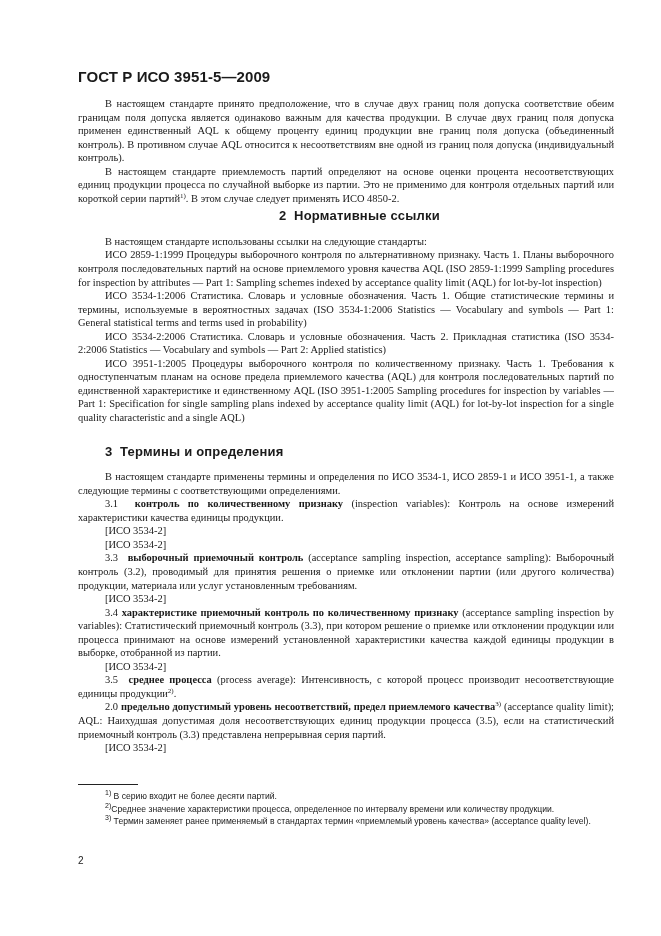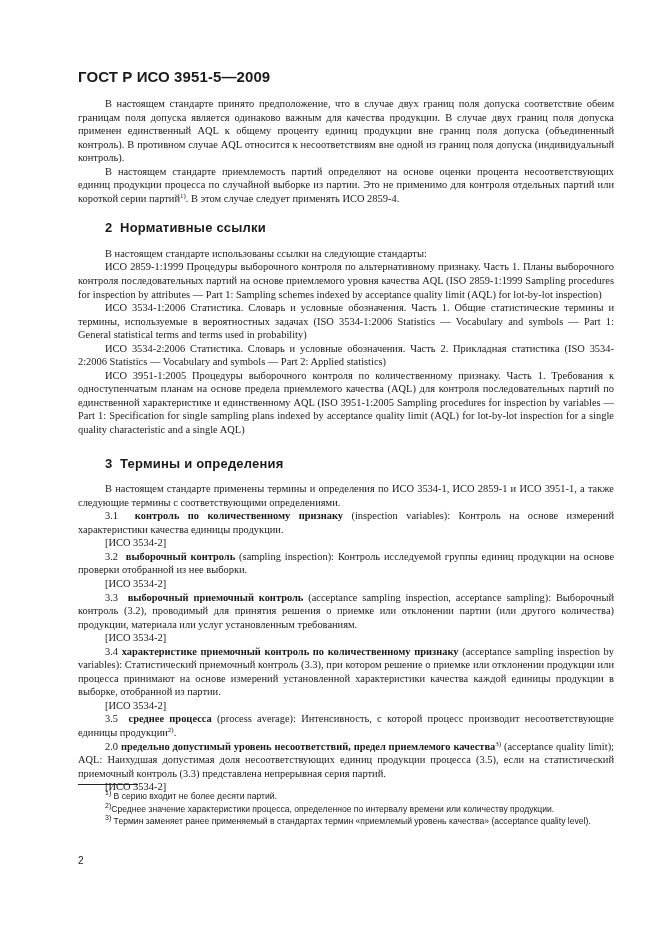--- a/index.html
+++ b/index.html
@@ -4,58 +4,57 @@
 <style>
   html, body { margin: 0; padding: 0; background: #ffffff; }
   body { width: 661px; height: 936px; position: relative; overflow: hidden;
          font-family: "Liberation Sans", "DejaVu Sans", sans-serif; color: #1a1a1a; }
   .page { position: absolute; left: 78px; top: 0; width: 536px; }
   .running-head { position: absolute; top: 68px; left: 0; font-weight: bold; font-size: 15px; letter-spacing: 0.1px; }
   .body { position: absolute; top: 97px; left: 0; width: 536px; font-size: 10.45px; line-height: 13.55px; }
   .body p { margin: 0; text-align: justify; text-indent: 27px; font-family: Liberation Serif, serif; }
   .body p.ref { text-indent: 27px; }
   h2 { margin: 0; font-size: 13px; font-weight: bold; padding-left: 27px; letter-spacing: 0.2px; }
-  .h2-1 { margin-top: 16px; margin-bottom: 12px; }
+  .h2-1 { margin-top: 4px; margin-bottom: 12px; text-align: center; }
   .h2-2 { margin-top: 20px; margin-bottom: 12px; }
   b { font-weight: bold; }
   sup { font-size: 7px; vertical-align: 4px; line-height: 0; }
   .src { text-indent: 27px; }
   .footnote-rule { position: absolute; top: 784px; left: 0; width: 60px; border-top: 1px solid #222; }
   .footnotes { position: absolute; top: 790px; left: 0; width: 536px; font-size: 8.6px; line-height: 12.6px; }
   .footnotes p { margin: 0; text-indent: 27px; text-align: justify; }
   .page-number { position: absolute; top: 855px; left: 0; font-size: 10px; }
 </style>
 </head>
 <body>
 
 <div class="page">
 
   <div class="running-head">ГОСТ Р ИСО 3951-5—2009</div>
 
   <div class="body">
 
     <p>В настоящем стандарте принято предположение, что в случае двух границ поля допуска соответствие обеим границам поля допуска является одинаково важным для качества продукции. В случае двух границ поля допуска применен единственный AQL к общему проценту единиц продукции вне границ поля допуска (объединенный контроль). В противном случае AQL относится к несоответствиям вне одной из границ поля допуска (индивидуальный контроль).</p>
-    <p><span>В настоящем стандарте приемлемость партий определяют на основе оценки процента несоответствующих единиц продукции процесса по случайной выборке из партии. Это не применимо для контроля отдельных партий или короткой серии партий</span><sup>1)</sup><span>. В этом случае следует применять ИСО 2859-4.</span></p>
+    <p><span>В настоящем стандарте приемлемость партий определяют на основе оценки процента несоответствующих единиц продукции процесса по случайной выборке из партии. Это не применимо для контроля отдельных партий или короткой серии партий</span><sup>1)</sup><span>. В этом случае следует применять ИСО 4850-2.</span></p>
 
     <h2 class="h2-1"><span>2</span>&nbsp; <span>Нормативные ссылки</span></h2>
 
     <p>В настоящем стандарте использованы ссылки на следующие стандарты:</p>
     <p class="ref">ИСО 2859-1:1999  Процедуры выборочного контроля по альтернативному признаку. Часть 1.  Планы выборочного контроля последовательных партий на основе приемлемого уровня качества AQL (ISO 2859-1:1999 Sampling procedures for inspection by attributes — Part 1:  Sampling schemes indexed by acceptance quality limit (AQL) for lot-by-lot inspection)</p>
     <p class="ref">ИСО 3534-1:2006  Статистика. Словарь и условные обозначения. Часть 1.  Общие статистические термины и термины, используемые в вероятностных задачах (ISO 3534-1:2006 Statistics — Vocabulary and symbols — Part 1:  General statistical terms and terms used in probability)</p>
     <p class="ref">ИСО 3534-2:2006  Статистика. Словарь и условные обозначения. Часть 2.  Прикладная статистика (ISO 3534-2:2006 Statistics — Vocabulary and symbols — Part 2:  Applied statistics)</p>
     <p class="ref">ИСО 3951-1:2005  Процедуры выборочного контроля по количественному признаку. Часть 1.  Требования к одноступенчатым планам на основе предела приемлемого качества (AQL) для контроля последовательных партий по единственной характеристике и единственному AQL (ISO 3951-1:2005 Sampling procedures for inspection by variables — Part 1:  Specification for single sampling plans indexed by acceptance quality limit (AQL) for lot-by-lot inspection for a single quality characteristic and a single AQL)</p>
 
     <h2 class="h2-2"><span>3</span>&nbsp; <span>Термины и определения</span></h2>
 
     <p>В настоящем стандарте применены термины и определения по ИСО 3534-1, ИСО 2859-1 и ИСО 3951-1, а также следующие термины с соответствующими определениями.</p>
 
     <p><span>3.1</span>&nbsp; <b>контроль по количественному признаку</b><span> (inspection variables):  Контроль на основе измерений характеристики качества единицы продукции.</span></p>
     <p class="src">[ИСО 3534-2]</p>
 
-    <p><span>3.2</span>&nbsp; <b>выборочный контроль</b><span> (sampling inspection):  Контроль исследуемой группы единиц продукции на основе проверки отобранной из нее выборки.</span></p>
     <p class="src">[ИСО 3534-2]</p>
 
     <p><span>3.3</span>&nbsp; <b>выборочный приемочный контроль</b><span> (acceptance sampling inspection, acceptance sampling): Выборочный контроль (3.2), проводимый для принятия решения о приемке или отклонении партии (или другого количества) продукции, материала или услуг установленным требованиям.</span></p>
     <p class="src">[ИСО 3534-2]</p>
 
     <p><span>3.4</span> <b>характеристике приемочный контроль по количественному признаку</b><span> (acceptance sampling inspection by variables):  Статистический приемочный контроль (3.3), при котором решение о приемке или отклонении продукции или процесса принимают на основе измерений установленной характеристики качества каждой единицы продукции в выборке, отобранной из партии.</span></p>
     <p class="src">[ИСО 3534-2]</p>
 
     <p><span>3.5</span>&nbsp; <b>среднее процесса</b><span> (process average):  Интенсивность, с которой процесс производит несоответствующие единицы продукции</span><sup>2)</sup><span>.</span></p>
 

